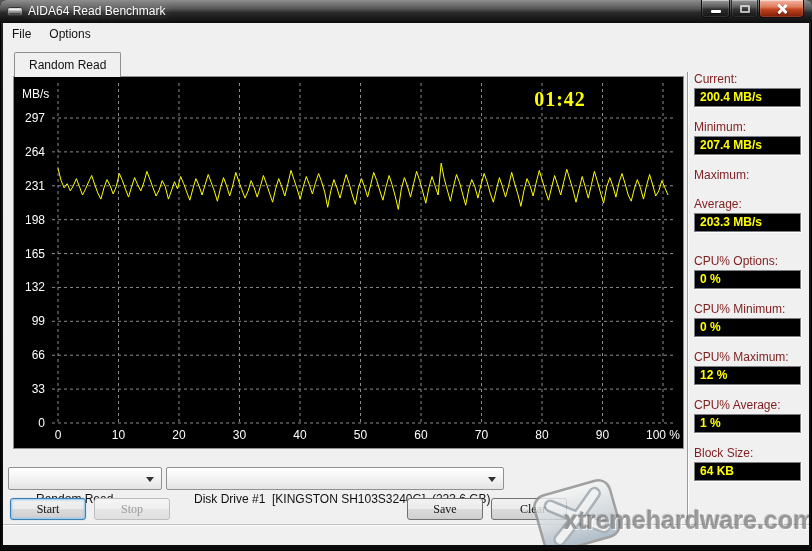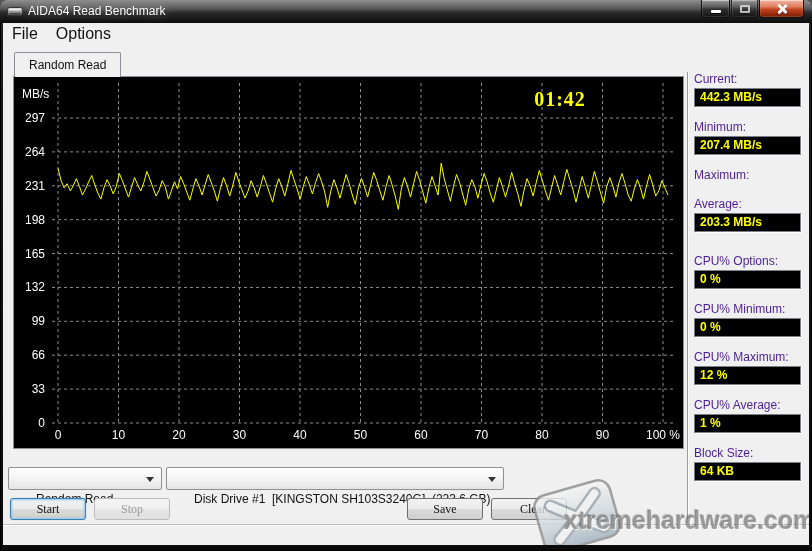--- a/index.html
+++ b/index.html
@@ -46,21 +46,21 @@
   }
   .glyph-x::before{ transform:rotate(45deg); } .glyph-x::after{ transform:rotate(-45deg); }
 
   
   .client{
     position:absolute; left:3px; top:23px; right:3px; bottom:6px;
     background:#f0f0f0; overflow:hidden;
   }
 
   .menubar{ position:absolute; left:0; top:0; width:100%; height:22px; display:flex; align-items:center; }
-  .menu-item{ font-size:16px; color:#111; padding:3px 9px; }
+  .menu-item{ font-size:12px; color:#111; padding:3px 9px; }
 
   .tab{
     position:absolute; left:11px; top:29px; height:25px; padding:0 14px;
     line-height:24px; font-size:12px; color:#111;
     background:#f0f0f0; border:1px solid #8c8f94; border-bottom:none;
     border-radius:2px 2px 0 0; z-index:3;
   }
 
   
   .chart{
@@ -75,21 +75,21 @@
   .vgroove{
     position:absolute; left:684px; top:49px; width:2px; height:452px;
     border-left:1px solid #9b9b9b; border-right:1px solid #ffffff;
   }
 
   
   .stats{ position:absolute; left:691px; top:49px; width:107px; }
   .stat-group{ margin-top:13px; }
   .stat-group:first-child{ margin-top:0; }
   .stat-group.cpu-gap{ margin-top:22px; }
-  .stat-label{ font-size:12px; color:#4c1d95; height:16px; }
+  .stat-label{ font-size:12px; color:#7f1d1d; height:16px; }
   .stat-value{
     height:19px; background:#000; color:#ffff00; font-size:12px; font-weight:bold;
     line-height:17px; padding-left:5px;
     border:1px solid #7c7f83; box-shadow:1px 1px 0 #fff;
   }
 
   
   .combo{
     position:absolute; height:23px; border:1px solid #8e9091; border-radius:2px;
     background:linear-gradient(180deg,#ffffff,#f2f2f2 55%,#e4e4e4);
@@ -226,21 +226,21 @@
           <text x="8" y="21" class="tick">MB/s</text>
           <text x="546" y="29" class="timer" text-anchor="middle">01:42</text>
         </svg>
     </div>
 
     <div class="vgroove"></div>
 
     <div class="stats">
       <div class="stat-group">
         <div class="stat-label">Current:</div>
-        <div class="stat-value">442.3 MB/s</div>
+        <div class="stat-value">200.4 MB/s</div>
       </div>
       <div class="stat-group">
         <div class="stat-label">Minimum:</div>
         <div class="stat-value">207.4 MB/s</div>
       </div>
       <div class="stat-group">
         <div class="stat-label">Maximum:</div>
       </div>
       <div class="stat-group">
         <div class="stat-label">Average:</div>

